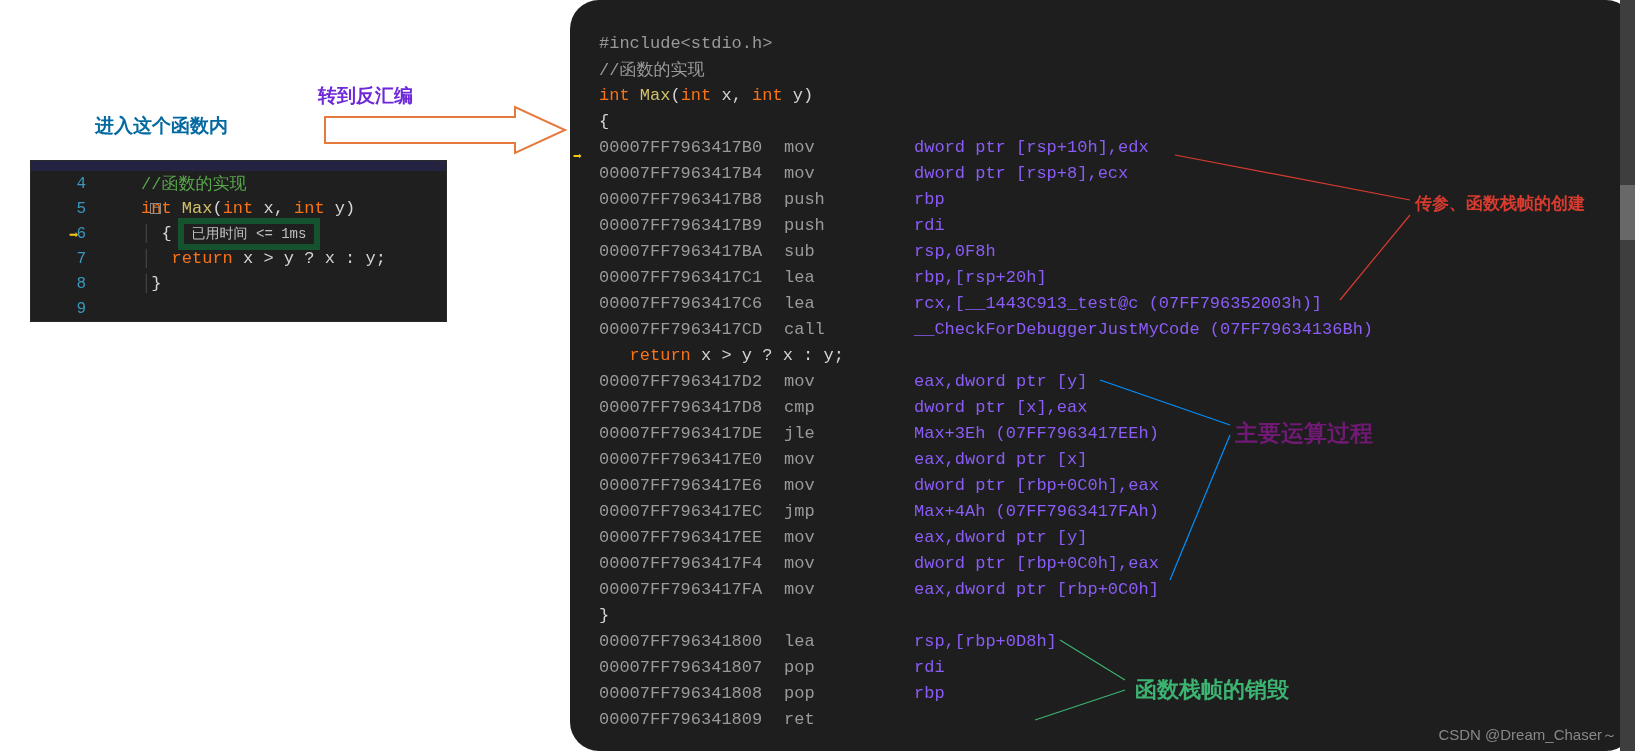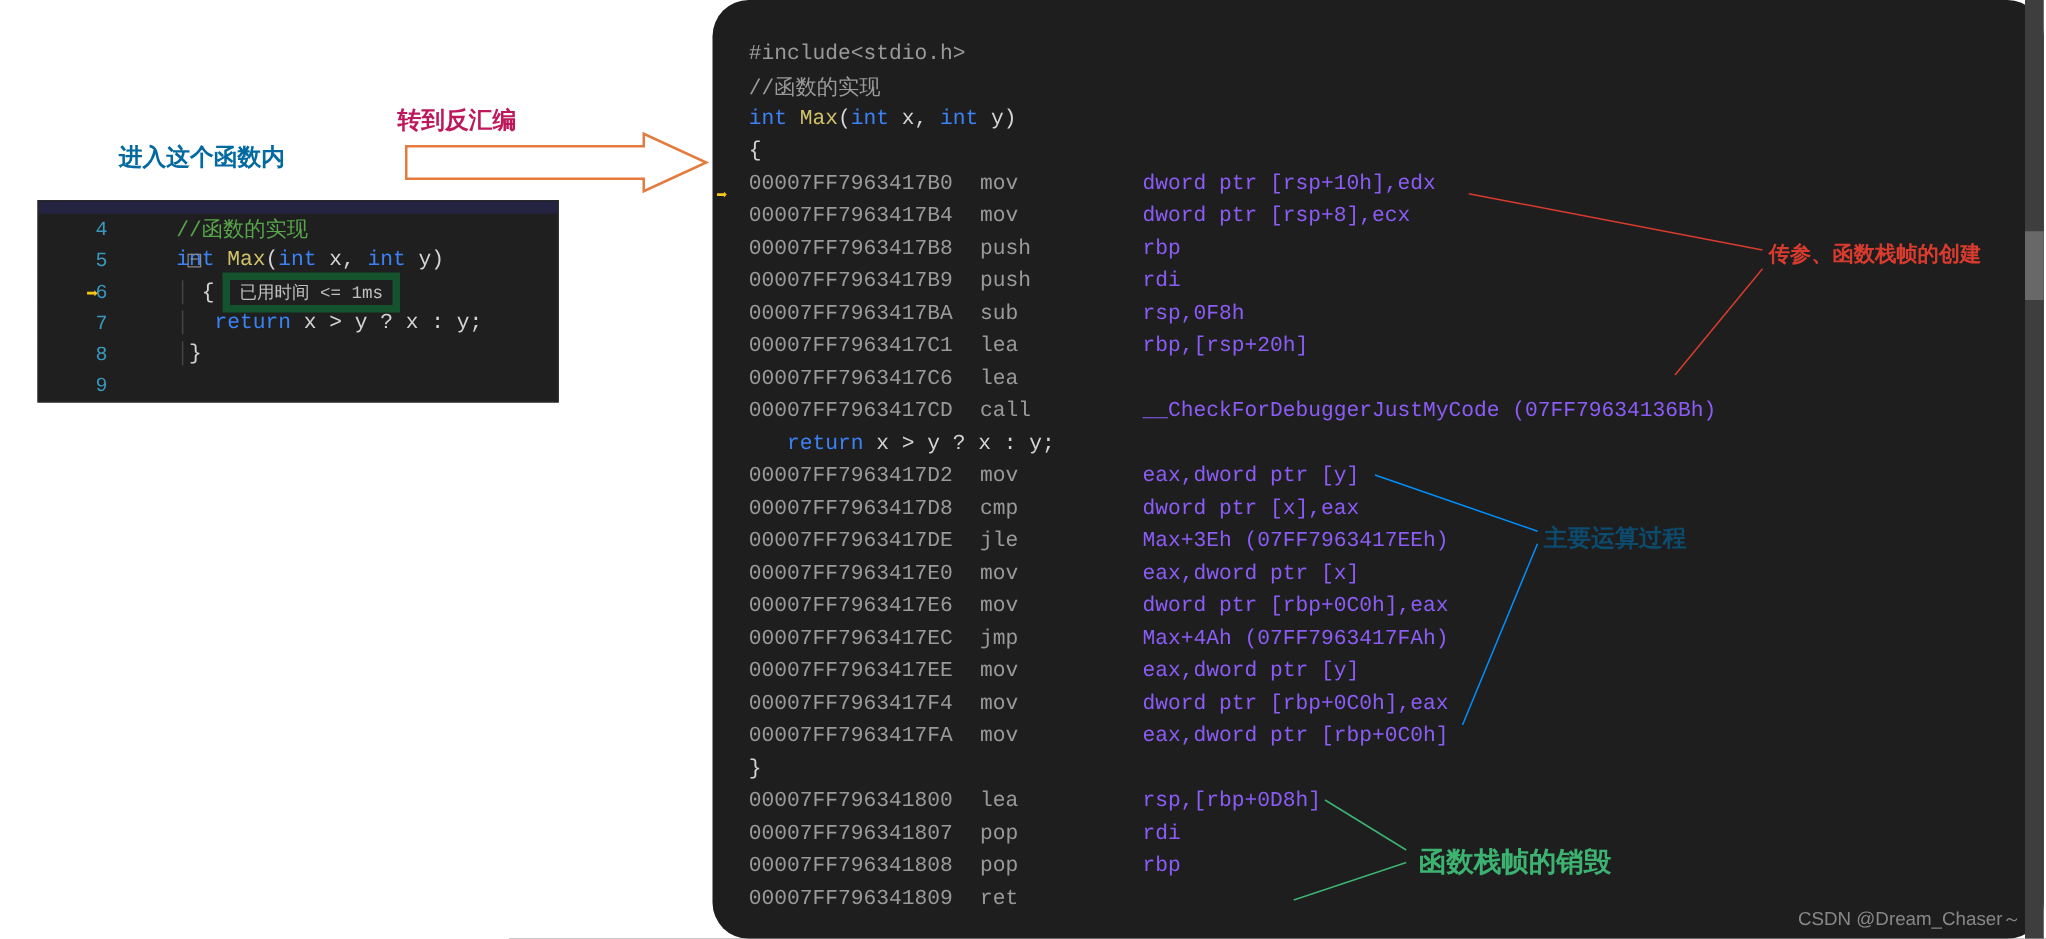--- a/index.html
+++ b/index.html
@@ -18,21 +18,21 @@
       top: 113px;
       color: #0369a1;
       font-size: 19px;
       font-family: "Microsoft YaHei", sans-serif;
       font-weight: bold;
     }
     .arrow-label {
       position: absolute;
       left: 318px;
       top: 83px;
-      color: #be185d;
+      color: #6d28d9;
       font-size: 19px;
       font-family: "Microsoft YaHei", sans-serif;
       font-weight: bold;
     }
     .arrow-shape {
       position: absolute;
       left: 320px;
       top: 105px;
     }
     .arrow-shape svg {
@@ -87,21 +87,21 @@
       height: 9px;
       line-height: 9px;
       text-align: center;
     }
     .code-text {
       padding-left: 45px;
       font-size: 17px;
       white-space: pre;
     }
     .c-comment { color: #57a64a; }
-    .c-keyword { color: #3b82f6; text-align: center; }
+    .c-keyword { color: #f97316; text-align: center; }
     .c-func { color: #d0c16a; }
     .c-text { color: #d4d4d4; }
     .timing-box {
       display: inline-block;
       border: 6px solid #14532d;
       padding: 1px 8px;
       font-size: 14px;
       color: #c0c0c0;
       margin-left: 6px;
     }
@@ -158,22 +158,22 @@
       top: 192px;
       color: #d93b2f;
       font-size: 17px;
       font-family: Liberation Serif, serif;
       font-weight: bold;
     }
     .anno-blue {
       position: absolute;
       left: 1235px;
       top: 418px;
-      color: #0c4a6e;
-      font-size: 19px;
+      color: #701a75;
+      font-size: 23px;
       font-family: "Microsoft YaHei", sans-serif;
       font-weight: bold;
     }
     .anno-green {
       position: absolute;
       left: 1135px;
       top: 675px;
       color: #3cb371;
       font-size: 22px;
       font-family: "Microsoft YaHei", sans-serif;
@@ -262,21 +262,21 @@
   <div class="asm-line"><div class="asm-gutter"></div><span class="asm-src c-include-src">//函数的实现</span></div>
   <div class="asm-line"><div class="asm-gutter"></div><span class="asm-src"><span class="c-keyword">int</span><span class="c-func"> Max</span><span class="c-text">(</span><span class="c-keyword">int</span><span class="c-text"> x, </span><span class="c-keyword">int</span><span class="c-text"> y)</span></span></div>
   <div class="asm-line"><div class="asm-gutter"></div><span class="asm-src c-text">{</span></div>
 
   <div class="asm-line"><div class="asm-gutter"><span class="asm-yellow-arrow">➡</span></div><span class="asm-addr">00007FF7963417B0</span><span class="asm-mnem">mov</span><span class="asm-op">dword ptr [rsp+10h],edx</span></div>
   <div class="asm-line"><div class="asm-gutter"></div><span class="asm-addr">00007FF7963417B4</span><span class="asm-mnem">mov</span><span class="asm-op">dword ptr [rsp+8],ecx</span></div>
   <div class="asm-line"><div class="asm-gutter"></div><span class="asm-addr">00007FF7963417B8</span><span class="asm-mnem">push</span><span class="asm-op">rbp</span></div>
   <div class="asm-line"><div class="asm-gutter"></div><span class="asm-addr">00007FF7963417B9</span><span class="asm-mnem">push</span><span class="asm-op">rdi</span></div>
   <div class="asm-line"><div class="asm-gutter"></div><span class="asm-addr">00007FF7963417BA</span><span class="asm-mnem">sub</span><span class="asm-op">rsp,0F8h</span></div>
   <div class="asm-line"><div class="asm-gutter"></div><span class="asm-addr">00007FF7963417C1</span><span class="asm-mnem">lea</span><span class="asm-op">rbp,[rsp+20h]</span></div>
-  <div class="asm-line"><div class="asm-gutter"></div><span class="asm-addr">00007FF7963417C6</span><span class="asm-mnem">lea</span></div>
+  <div class="asm-line"><div class="asm-gutter"></div><span class="asm-addr">00007FF7963417C6</span><span class="asm-mnem">lea</span><span class="asm-op">rcx,[__1443C913_test@c (07FF796352003h)]</span></div>
   <div class="asm-line"><div class="asm-gutter"></div><span class="asm-addr">00007FF7963417CD</span><span class="asm-mnem">call</span><span class="asm-op">__CheckForDebuggerJustMyCode (07FF79634136Bh)</span></div>
 
   <div class="asm-line"><div class="asm-gutter"></div><span class="asm-src">   <span class="c-keyword">return</span><span class="c-text"> x &gt; y ? x : y;</span></span></div>
 
   <div class="asm-line"><div class="asm-gutter"></div><span class="asm-addr">00007FF7963417D2</span><span class="asm-mnem">mov</span><span class="asm-op">eax,dword ptr [y]</span></div>
   <div class="asm-line"><div class="asm-gutter"></div><span class="asm-addr">00007FF7963417D8</span><span class="asm-mnem">cmp</span><span class="asm-op">dword ptr [x],eax</span></div>
   <div class="asm-line"><div class="asm-gutter"></div><span class="asm-addr">00007FF7963417DE</span><span class="asm-mnem">jle</span><span class="asm-op">Max+3Eh (07FF7963417EEh)</span></div>
   <div class="asm-line"><div class="asm-gutter"></div><span class="asm-addr">00007FF7963417E0</span><span class="asm-mnem">mov</span><span class="asm-op">eax,dword ptr [x]</span></div>
   <div class="asm-line"><div class="asm-gutter"></div><span class="asm-addr">00007FF7963417E6</span><span class="asm-mnem">mov</span><span class="asm-op">dword ptr [rbp+0C0h],eax</span></div>
   <div class="asm-line"><div class="asm-gutter"></div><span class="asm-addr">00007FF7963417EC</span><span class="asm-mnem">jmp</span><span class="asm-op">Max+4Ah (07FF7963417FAh)</span></div>

